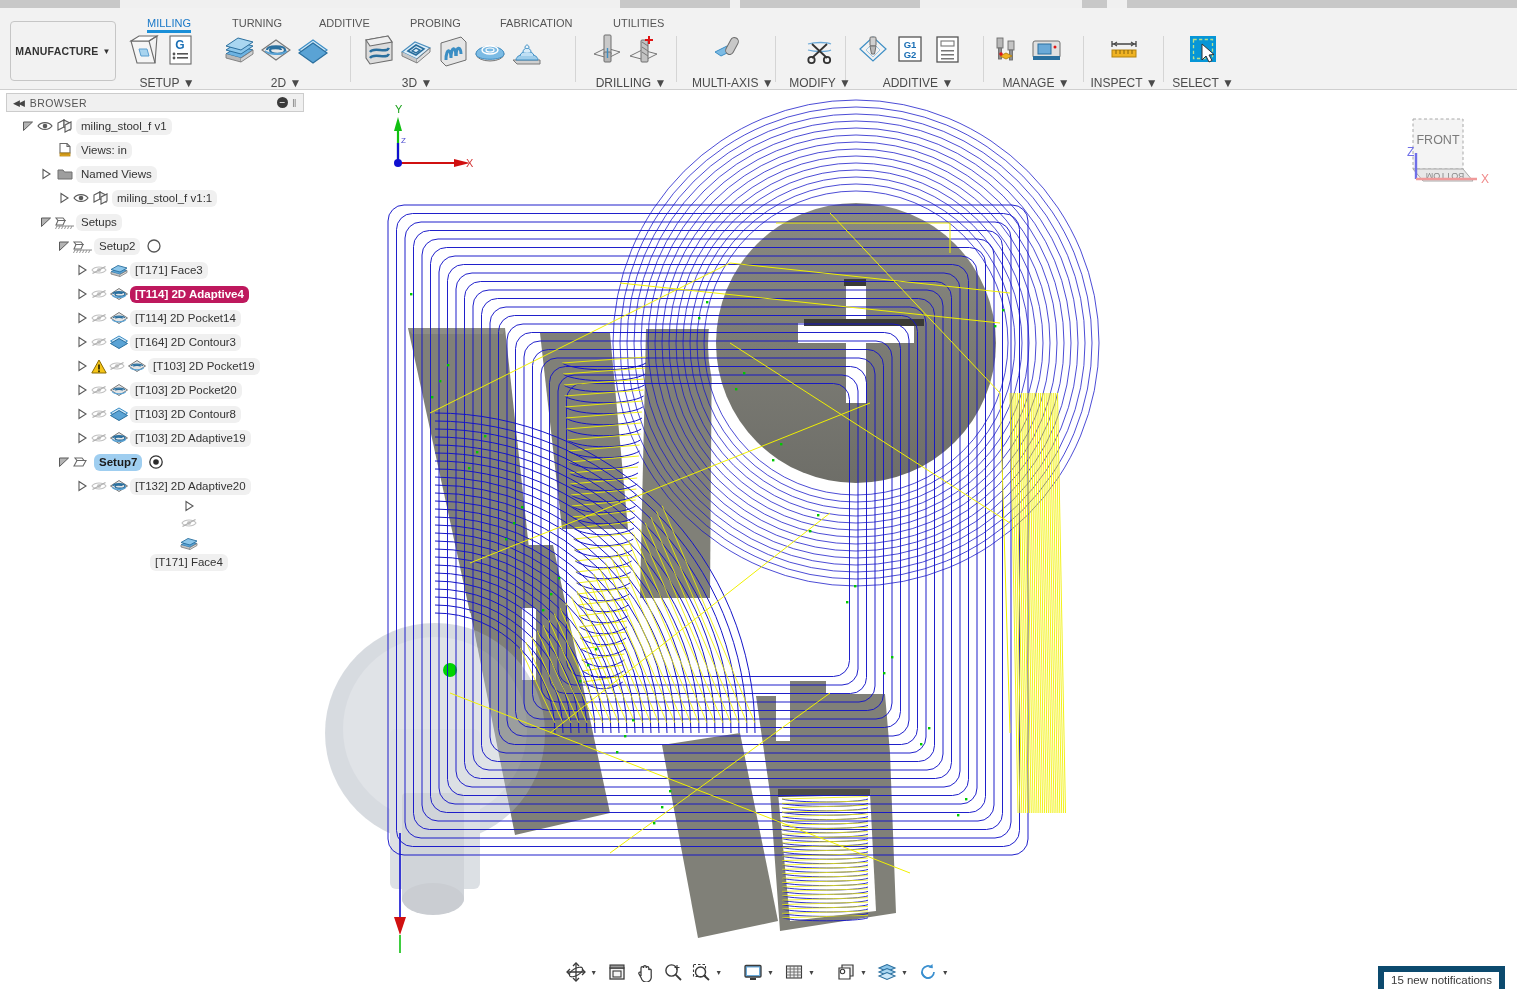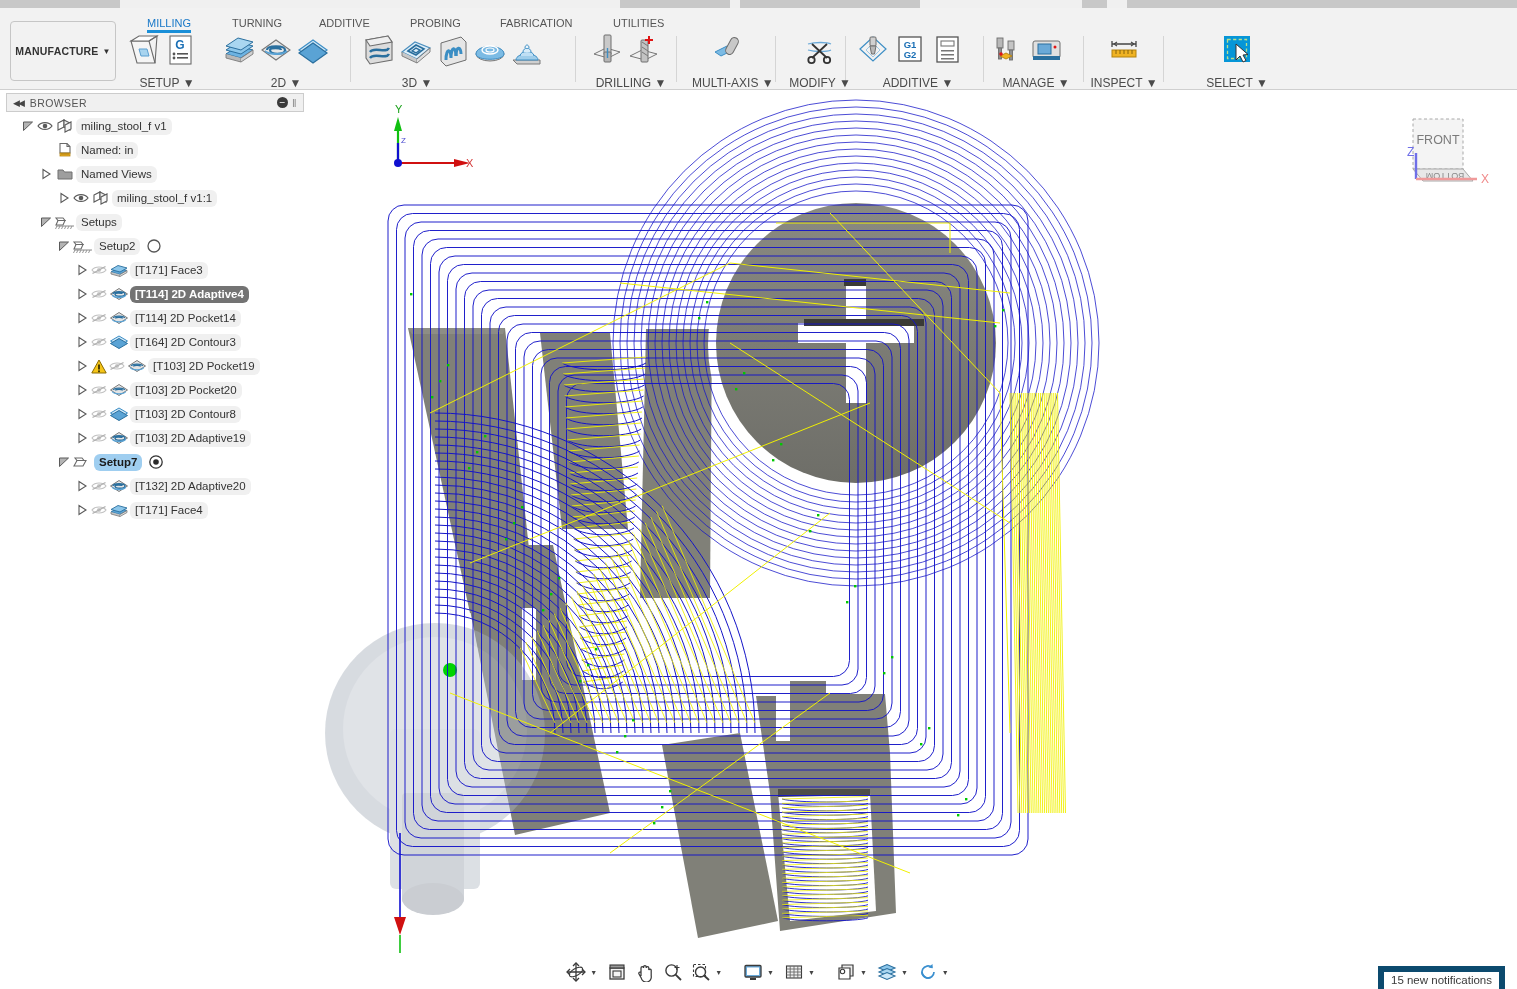--- a/index.html
+++ b/index.html
@@ -82,21 +82,21 @@
     position: absolute; left: 6px; top: 114px; width: 298px; height: 836px;
     background: #ffffff; overflow: hidden;
   }
   .node {
     display: flex; align-items: center; height: 24px;
     font-size: 11.5px; color: #333; white-space: nowrap; cursor: default;
   }
   .node .lbl {
     padding: 2px 5px 3px 5px; border-radius: 6px; background: #f0f0f0; color: #333;
   }
-  .node.selected .lbl { background: #737373; color: #ffffff; font-weight: bold; }
+  .node.selected .lbl { background: #be185d; color: #ffffff; font-weight: bold; }
   .node.setup-sel .lbl { background: #9fcef0; color: #1a1a1a; font-weight: bold; }
   .node .gap { width: 4px; }
 
   .arrow {
     width: 16px; height: 16px; flex: 0 0 16px; cursor: pointer;
     display: inline-flex; align-items: center; justify-content: center;
   }
   .eye { width: 18px; height: 16px; flex: 0 0 18px; display:inline-flex; align-items:center; justify-content:center; cursor: pointer; }
   .nicon { width: 22px; height: 18px; flex: 0 0 22px; display:inline-flex; align-items:center; justify-content:center; }
   .warn { width: 18px; height: 16px; flex: 0 0 18px; display:inline-flex; align-items:center; justify-content:center; }
@@ -371,21 +371,21 @@
           <path d="M7 12 L10 10 M7 12 L10 14 M27 12 L24 10 M27 12 L24 14" stroke="#444" stroke-width="1.1"></path>
           <rect x="5" y="18" width="24" height="7" fill="#f0b323" stroke="#b3820f" stroke-width="1"></rect>
           <path d="M9 18 L9 22 M13 18 L13 22 M17 18 L17 22 M21 18 L21 22 M25 18 L25 22" stroke="#7a5b0a" stroke-width=".9"></path>
         </svg>
       </div>
       <div class="glabel">
         <span>INSPECT</span> <span>▼</span>
       </div>
     </div>
 
-    <div class="group" style="left:1172px;width:62px;margin-left:34px;">
+    <div class="group" style="left:1172px;width:62px;">
       <div class="icons" style="justify-content:center;">
         <svg class="ic" viewBox="0 0 34 38">
           <rect x="4" y="4" width="26" height="26" fill="#0696d7"></rect>
           <rect x="7.5" y="7.5" width="19" height="19" fill="none" stroke="#b7e08e" stroke-width="1.3" stroke-dasharray="3.2,2.4"></rect>
           <path d="M16 12 L16 28 L20 24 L23 30 L26 28.5 L23 23 L28 22.5 Z" fill="#ffffff" stroke="#333" stroke-width="1"></path>
         </svg>
       </div>
       <div class="glabel">
         <span>SELECT</span> <span>▼</span>
       </div>
@@ -426,21 +426,21 @@
       <div class="node" style="padding-left: 32px;">
         <span class="arrow"></span>
         <span class="nicon">
           <svg width="16" height="16" viewBox="0 0 16 16">
             <path d="M3 1.5 L10 1.5 L13 4.5 L13 11 L3 11 Z" fill="#ffffff" stroke="#6a6a6a" stroke-width="1.1"></path>
             <path d="M10 1.5 L10 4.5 L13 4.5" fill="none" stroke="#6a6a6a" stroke-width="1.1"></path>
             <rect x="3" y="11" width="10" height="3" fill="#f0b323" stroke="#b3820f" stroke-width=".8"></rect>
             <path d="M5 11 L5 13 M7 11 L7 13 M9 11 L9 13 M11 11 L11 13" stroke="#8a6408" stroke-width=".7"></path>
           </svg>
         </span>
-        <span class="lbl">Named: in</span>
+        <span class="lbl">Views: in</span>
       </div>
       <div class="node" style="padding-left: 32px;">
         <span class="arrow">
           <svg width="12" height="12" viewBox="0 0 12 12">
             <path d="M3 1.5 L10 6 L3 10.5 Z" fill="#ffffff" stroke="#5a5a5a" stroke-width="1.1"></path>
           </svg>
         </span>
         <span class="nicon">
           <svg width="16" height="14" viewBox="0 0 16 14">
             <path d="M1 3 L6 3 L7.5 5 L15 5 L15 12 L1 12 Z" fill="#9e9e9e" stroke="#6e6e6e" stroke-width="1"></path>
@@ -728,21 +728,21 @@
         </span>
         <span class="nicon">
           <svg width="20" height="16" viewBox="0 0 20 16">
             <path d="M1.5 8 L10 2.5 L18.5 8 L10 13.5 Z" fill="#e4e4e4" stroke="#7a7a7a" stroke-width="1"></path>
             <path d="M4 8 C4 5, 16 5, 16 8 C16 11, 6 11, 6 8 C6 6.5, 13 6.5, 13 8" fill="none" stroke="#2a6f9e" stroke-width="1.5"></path>
             <path d="M3 8.5 C5.5 11.5, 14.5 11.5, 17 8.5 L17 10 C14 13, 6 13, 3 10 Z" fill="#5aa3d5"></path>
           </svg>
         </span>
         <span class="lbl">[T132] 2D Adaptive20</span>
       </div>
-      <div class="node" style="padding-left: 68px;">
+      <div class="node" style="padding-left: 68px; flex-direction: column;">
         <span class="arrow">
           <svg width="12" height="12" viewBox="0 0 12 12">
             <path d="M3 1.5 L10 6 L3 10.5 Z" fill="#ffffff" stroke="#5a5a5a" stroke-width="1.1"></path>
           </svg>
         </span>
         <span class="eye">
           <svg width="16" height="12" viewBox="0 0 16 12">
             <path d="M1 6 C4 2, 12 2, 15 6 C12 10, 4 10, 1 6 Z" fill="none" stroke="#c2c2c2" stroke-width="1.2"></path>
             <circle cx="8" cy="6" r="2.1" fill="#c9c9c9"></circle>
             <path d="M1.5 9.5 L14.5 2.5" stroke="#b0b0b0" stroke-width="1.3"></path>

